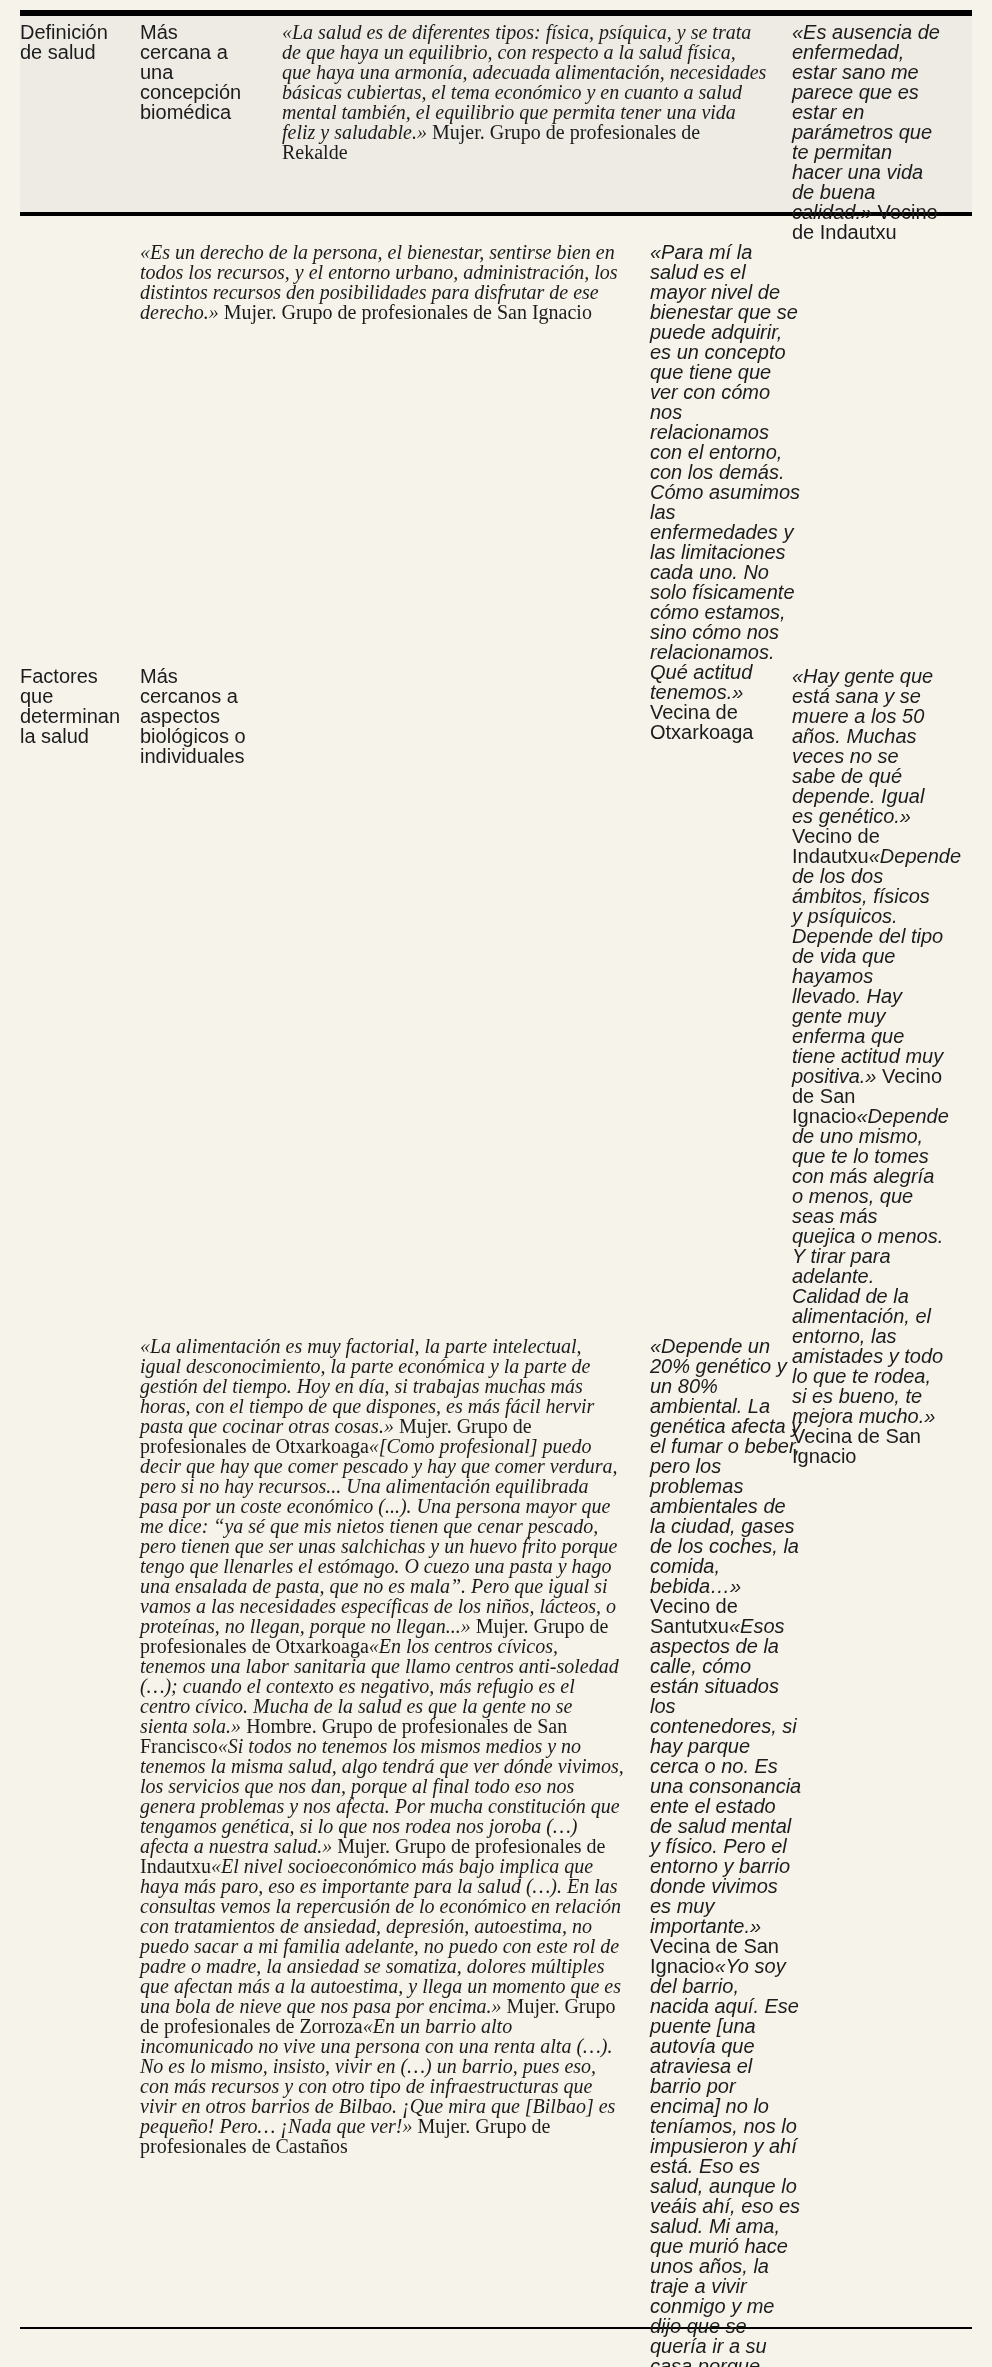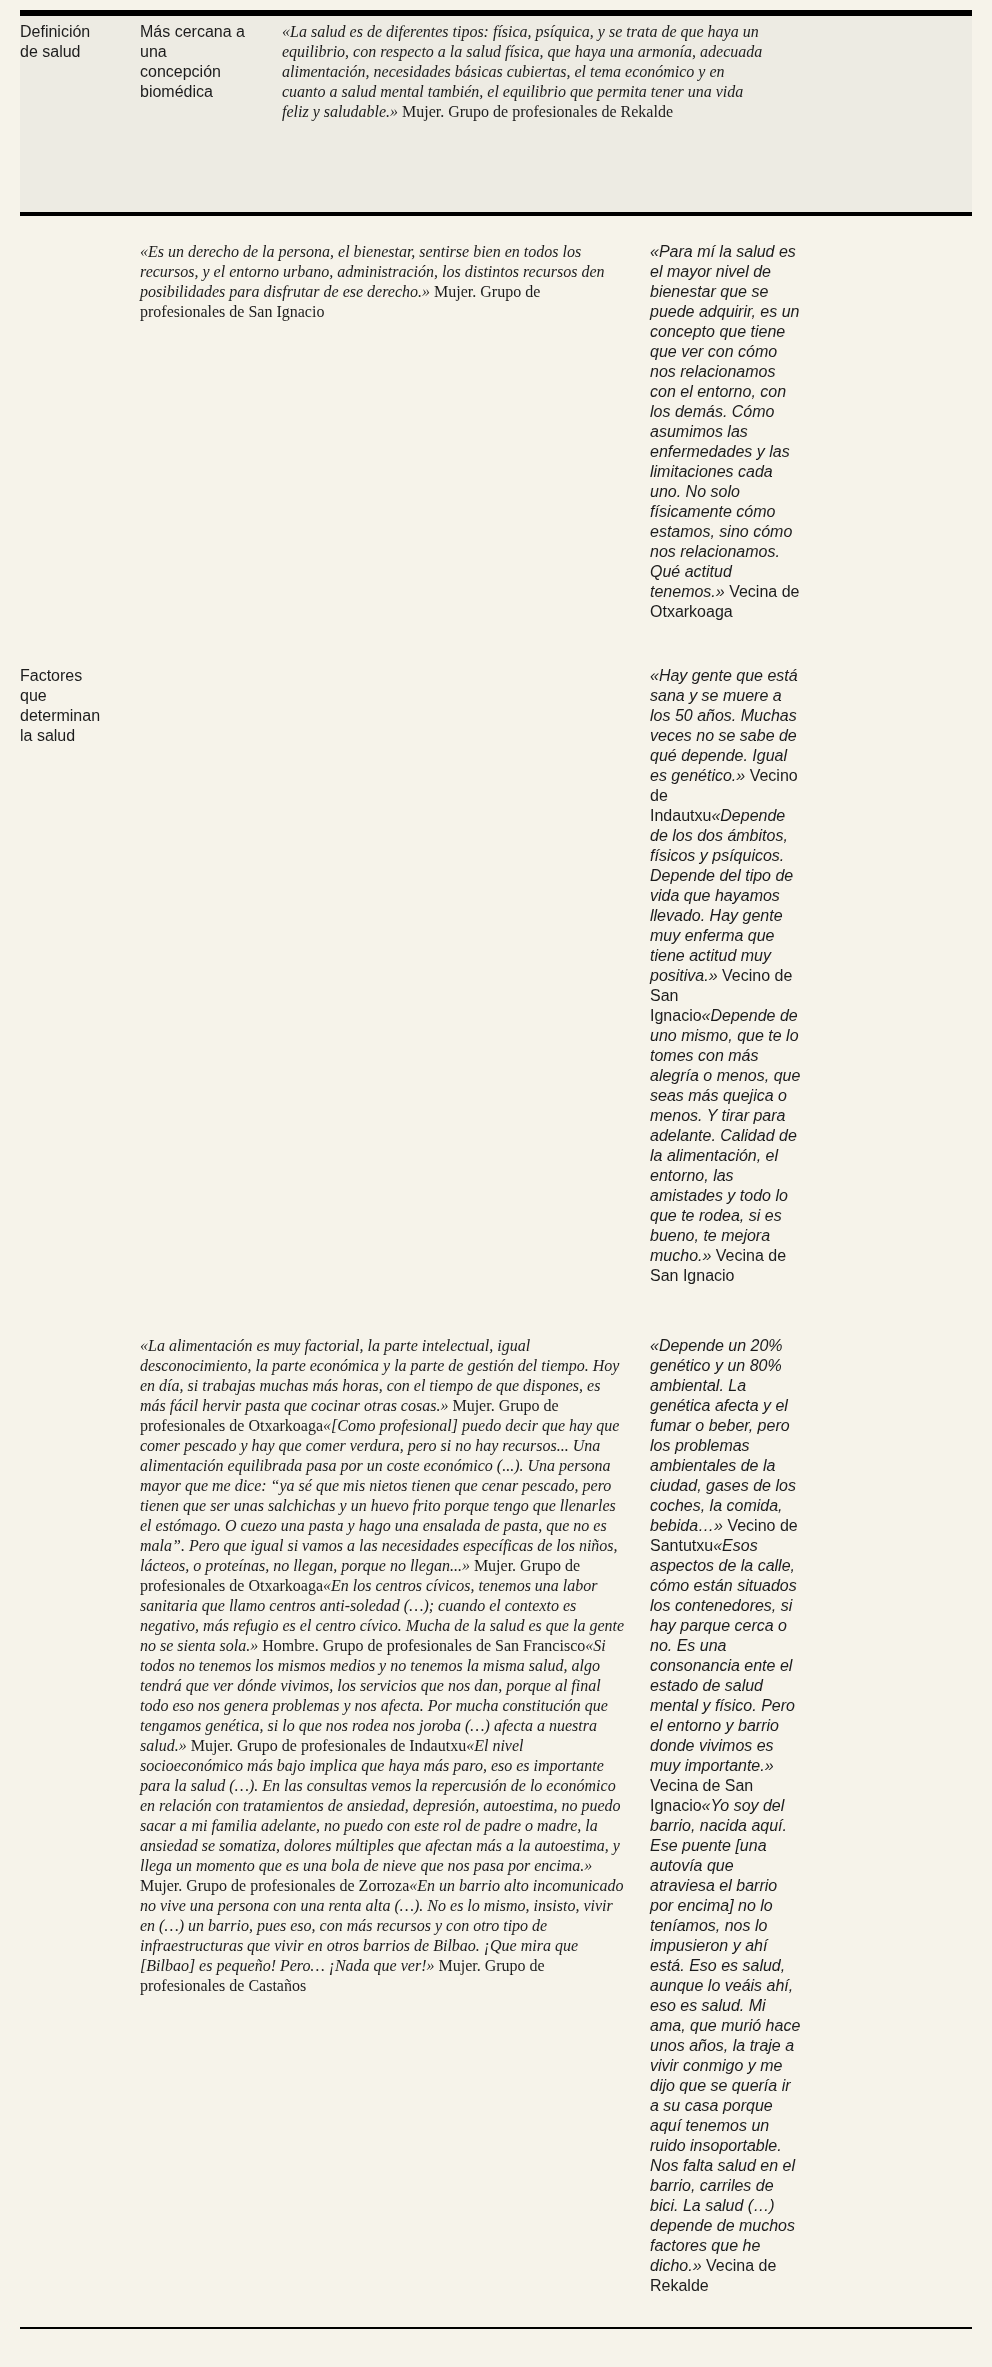--- a/index.html
+++ b/index.html
@@ -35,21 +35,21 @@
     font-size: 16px;
     line-height: 20px;
   }
   .h-cat  { width: 270px; }
   .h-prof { width: 505px; }
   .h-vec  { width: 177px; }
 
   .row {
     display: flex;
     box-sizing: border-box;
-    font-size: 16px;
+    font-size: 20px;
     line-height: 20px;
   }
   .row.shaded { background: #edebe3; }
   .row-1 { height: 196px; padding-top: 6px; }
   .row-2 { height: 447px; padding-top: 26px; }
   .row-3 { height: 666px; padding-top: 3px; }
   .row-4 { height: 998px; padding-top: 7px; }
 
   .cell { box-sizing: border-box; }
   .cell.cat  { width: 85px;  margin-right: 35px; }
@@ -64,29 +64,31 @@
 <body>
 
 <div id="table-wrap">
   <div class="rule r-top"></div>
   <div class="rule r-header"></div>
   <div id="rows">
       <div class="row row-1 shaded">
         <div class="cell cat">Definición de salud</div>
         <div class="cell sub">Más cercana a una concepción biomédica</div>
         <div class="cell prof"><span class="q">«La salud es de diferentes tipos: física, psíquica, y se trata de que haya un equilibrio, con respecto a la salud física, que haya una armonía, adecuada alimentación, necesidades básicas cubiertas, el tema económico y en cuanto a salud mental también, el equilibrio que permita tener una vida feliz y saludable.»</span><span class="attr"> Mujer. Grupo de profesionales de Rekalde</span></div>
+        <div class="cell vec"><span class="q">«Es ausencia de enfermedad, estar sano me parece que es estar en parámetros que te permitan hacer una vida de buena calidad.»</span><span class="attr"> Vecino de Indautxu</span></div>
       </div>
       <div class="rule r-row1"></div>
       <div class="row row-2">
         <div class="cell cat"></div>
         <div class="cell prof"><span class="q">«Es un derecho de la persona, el bienestar, sentirse bien en todos los recursos, y el entorno urbano, administración, los distintos recursos den posibilidades para disfrutar de ese derecho.»</span><span class="attr"> Mujer. Grupo de profesionales de San Ignacio</span></div>
         <div class="cell vec"><span class="q">«Para mí la salud es el mayor nivel de bienestar que se puede adquirir, es un concepto que tiene que ver con cómo nos relacionamos con el entorno, con los demás. Cómo asumimos las enfermedades y las limitaciones cada uno. No solo físicamente cómo estamos, sino cómo nos relacionamos. Qué actitud tenemos.»</span><span class="attr"> Vecina de Otxarkoaga</span></div>
       </div>
       <div class="row row-3">
         <div class="cell cat">Factores que determinan la salud</div>
+        <div class="cell sub">Más cercanos a aspectos biológicos o individuales</div>
         <div class="cell prof"></div>
         <div class="cell vec"><span class="q">«Hay gente que está sana y se muere a los 50 años. Muchas veces no se sabe de qué depende. Igual es genético.»</span><span class="attr"> Vecino de Indautxu</span><span class="q">«Depende de los dos ámbitos, físicos y psíquicos. Depende del tipo de vida que hayamos llevado. Hay gente muy enferma que tiene actitud muy positiva.»</span><span class="attr"> Vecino de San Ignacio</span><span class="q">«Depende de uno mismo, que te lo tomes con más alegría o menos, que seas más quejica o menos. Y tirar para adelante. Calidad de la alimentación, el entorno, las amistades y todo lo que te rodea, si es bueno, te mejora mucho.»</span><span class="attr"> Vecina de San Ignacio</span></div>
       </div>
       <div class="row row-4">
         <div class="cell cat"></div>
         <div class="cell prof"><span class="q">«La alimentación es muy factorial, la parte intelectual, igual desconocimiento, la parte económica y la parte de gestión del tiempo. Hoy en día, si trabajas muchas más horas, con el tiempo de que dispones, es más fácil hervir pasta que cocinar otras cosas.»</span><span class="attr"> Mujer. Grupo de profesionales de Otxarkoaga</span><span class="q">«[Como profesional] puedo decir que hay que comer pescado y hay que comer verdura, pero si no hay recursos... Una alimentación equilibrada pasa por un coste económico (...). Una persona mayor que me dice: “ya sé que mis nietos tienen que cenar pescado, pero tienen que ser unas salchichas y un huevo frito porque tengo que llenarles el estómago. O cuezo una pasta y hago una ensalada de pasta, que no es mala”. Pero que igual si vamos a las necesidades específicas de los niños, lácteos, o proteínas, no llegan, porque no llegan...»</span><span class="attr"> Mujer. Grupo de profesionales de Otxarkoaga</span><span class="q">«En los centros cívicos, tenemos una labor sanitaria que llamo centros anti-soledad (…); cuando el contexto es negativo, más refugio es el centro cívico. Mucha de la salud es que la gente no se sienta sola.»</span><span class="attr"> Hombre. Grupo de profesionales de San Francisco</span><span class="q">«Si todos no tenemos los mismos medios y no tenemos la misma salud, algo tendrá que ver dónde vivimos, los servicios que nos dan, porque al final todo eso nos genera problemas y nos afecta. Por mucha constitución que tengamos genética, si lo que nos rodea nos joroba (…) afecta a nuestra salud.»</span><span class="attr"> Mujer. Grupo de profesionales de Indautxu</span><span class="q">«El nivel socioeconómico más bajo implica que haya más paro, eso es importante para la salud (…). En las consultas vemos la repercusión de lo económico en relación con tratamientos de ansiedad, depresión, autoestima, no puedo sacar a mi familia adelante, no puedo con este rol de padre o madre, la ansiedad se somatiza, dolores múltiples que afectan más a la autoestima, y llega un momento que es una bola de nieve que nos pasa por encima.»</span><span class="attr"> Mujer. Grupo de profesionales de Zorroza</span><span class="q">«En un barrio alto incomunicado no vive una persona con una renta alta (…). No es lo mismo, insisto, vivir en (…) un barrio, pues eso, con más recursos y con otro tipo de infraestructuras que vivir en otros barrios de Bilbao. ¡Que mira que [Bilbao] es pequeño! Pero… ¡Nada que ver!»</span><span class="attr"> Mujer. Grupo de profesionales de Castaños</span></div>
         <div class="cell vec"><span class="q">«Depende un 20% genético y un 80% ambiental. La genética afecta y el fumar o beber, pero los problemas ambientales de la ciudad, gases de los coches, la comida, bebida…»</span><span class="attr"> Vecino de Santutxu</span><span class="q">«Esos aspectos de la calle, cómo están situados los contenedores, si hay parque cerca o no. Es una consonancia ente el estado de salud mental y físico. Pero el entorno y barrio donde vivimos es muy importante.»</span><span class="attr"> Vecina de San Ignacio</span><span class="q">«Yo soy del barrio, nacida aquí. Ese puente [una autovía que atraviesa el barrio por encima] no lo teníamos, nos lo impusieron y ahí está. Eso es salud, aunque lo veáis ahí, eso es salud. Mi ama, que murió hace unos años, la traje a vivir conmigo y me dijo que se quería ir a su casa porque aquí tenemos un ruido insoportable. Nos falta salud en el barrio, carriles de bici. La salud (…) depende de muchos factores que he dicho.»</span><span class="attr"> Vecina de Rekalde</span></div>
       </div>
     </div>
   <div class="rule r-bottom"></div>

